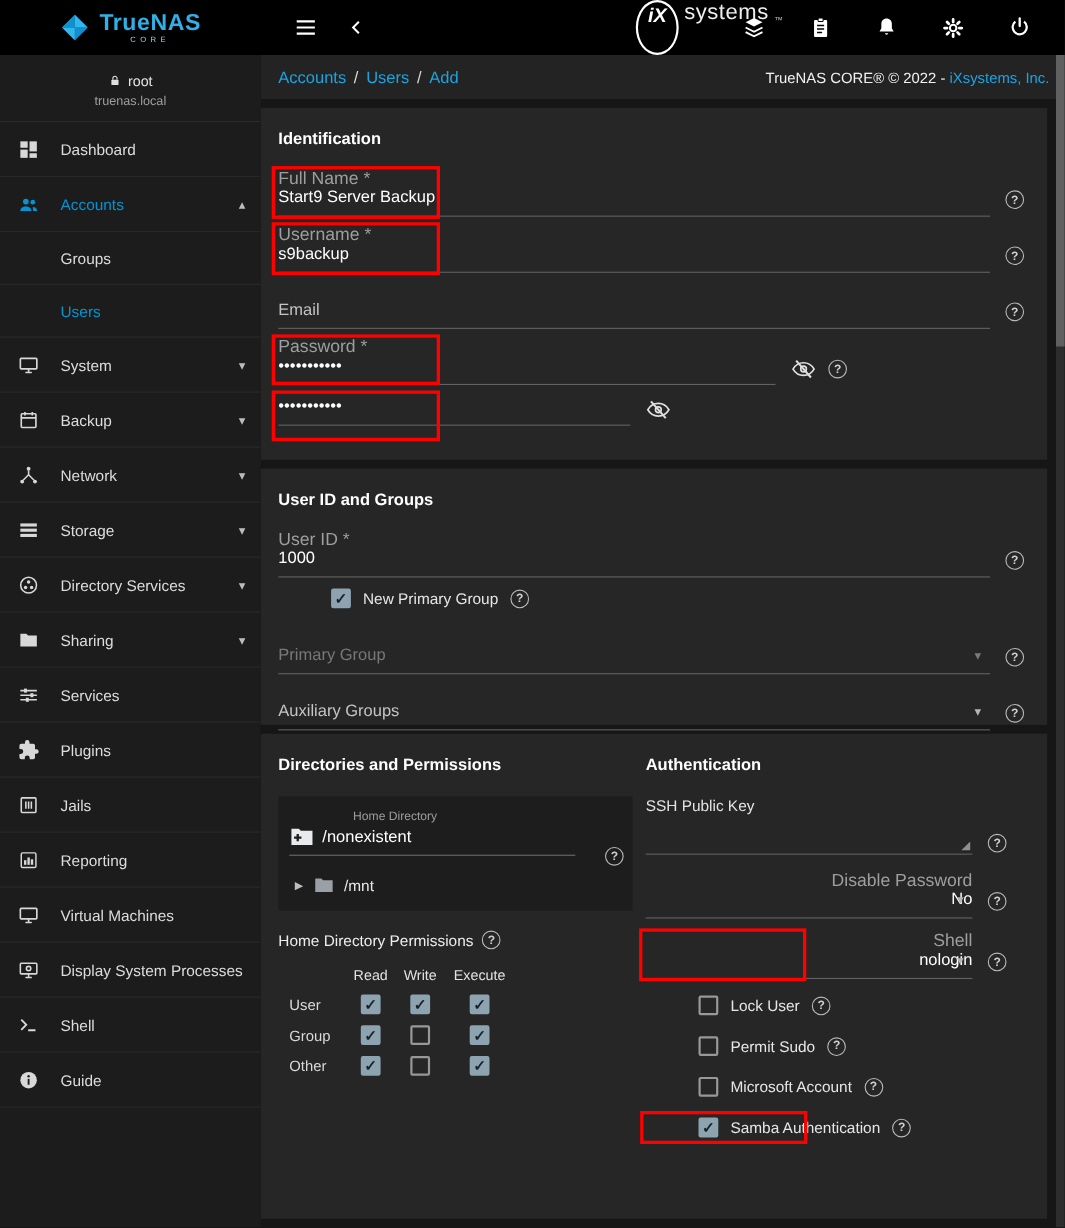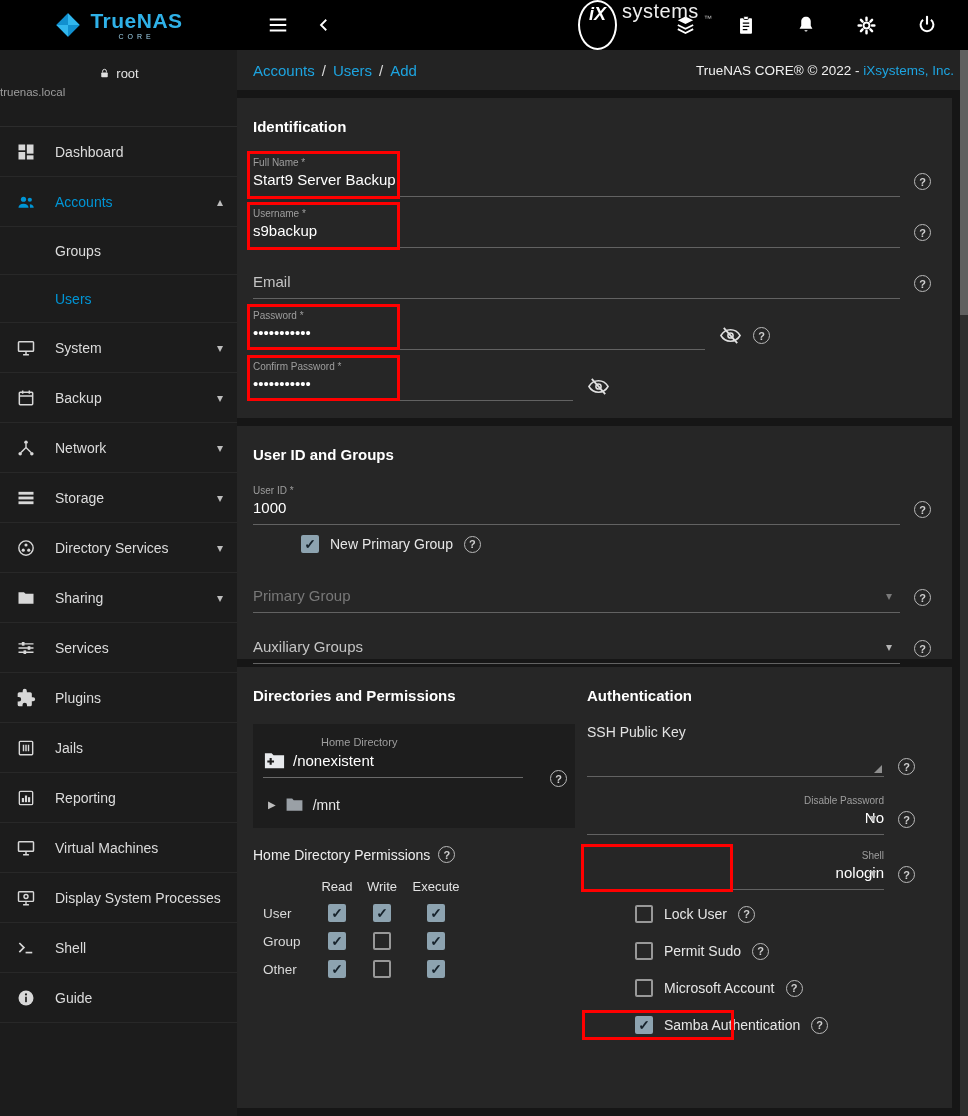--- a/index.html
+++ b/index.html
@@ -31,21 +31,21 @@
   }
   .ix-text { font-size:20px; color:#efefef; letter-spacing:.5px; }
   .ix-tm { font-size:8px; color:#bbb; align-self:flex-start; margin-top:14px; }
   .tb-icons { margin-left:auto; display:flex; align-items:center; gap:26px; padding-right:24px; }
 
   
   .sidebar {
     position:absolute; top:50px; left:0; width:237px; height:1066px;
     background:#1c1c1c; z-index:10;
   }
-  .side-user { text-align:left; padding:16px 0 28px; border-bottom:1px solid rgba(255,255,255,.07); }
+  .side-user { text-align:center; padding:16px 0 12px; border-bottom:1px solid rgba(255,255,255,.07); }
   .side-user-name { display:flex; align-items:center; justify-content:center; gap:5px; font-size:13px; color:#e3e3e3; }
   .side-user-host { font-size:11.5px; color:#9e9e9e; margin-top:5px; }
   .nav { list-style:none; }
   .nav-item {
     height:50px; display:flex; align-items:center; padding:0 14px 0 16px;
     border-bottom:1px solid rgba(255,255,255,.055); cursor:pointer;
   }
   .nav-icon { width:22px; margin-right:17px; display:flex; }
   .nav-label { font-size:14px; color:#dcdcdc; flex:1; white-space:nowrap; }
   .nav-item.active .nav-label { color:#0095d5; }
@@ -62,21 +62,21 @@
   .crumb-sep { color:#d9d9d9; margin:0 7px; }
   .copyright { margin-left:auto; font-size:13.5px; color:#f1f1f1; }
   .copyright a { color:#1da4e0; text-decoration:none; cursor:pointer; }
 
   .card { width:715px; background:#262626; margin-top:8px; padding:16px 16px 18px; position:relative; }
   .sec-title { font-size:15px; font-weight:bold; color:#fff; margin:4px 0 20px; }
 
   
   .field { position:relative; margin-bottom:9px; }
   .field-main { border-bottom:1px solid #626262; padding:1px 0 6px; margin-right:36px; }
-  .f-label { font-size:10px; color:#9e9e9e; min-height:14px; line-height:14px; }
+  .f-label { font-size:16px; color:#9e9e9e; min-height:14px; line-height:14px; }
   .f-value { font-size:15px; color:#fff; min-height:20px; line-height:20px; }
   .f-value.placeholder { color:#c4c4c4; }
   .f-value.disabled { color:#787878; }
   .help {
     width:17px; height:17px; border:1.5px solid #b9b9b9; border-radius:50%;
     color:#cfcfcf; font-size:11px; font-weight:bold;
     display:inline-flex; align-items:center; justify-content:center; cursor:pointer;
     flex:none;
   }
   .help::after { content:"?"; }
@@ -461,21 +461,20 @@
               <line x1="5" y1="4" x2="19" y2="20" stroke="#e0e0e0" stroke-width="1.9"></line>
             </svg>
         </span>
         <span class="help"></span>
       </div>
       <div class="redbox" style="left:-6px;top:-4px;width:153px;height:46px"></div>
     </div>
 
     <div class="field narrow">
       <div class="field-main" style="width:320px">
-        <div class="f-label">Confirm Password *</div>
         <div class="f-value">•••••••••••</div>
       </div>
       <div class="pw-icons" style="left:334px">
         <span>
           <svg width="23" height="23" viewBox="0 0 24 24">
               <path d="M12 6c-5 0-8.6 3.6-10 6 1.4 2.4 5 6 10 6s8.6-3.6 10-6c-1.4-2.4-5-6-10-6z" fill="none" stroke="#e0e0e0" stroke-width="1.6"></path>
               <circle cx="12" cy="12" r="2.7" fill="none" stroke="#e0e0e0" stroke-width="1.6"></circle>
               <line x1="5" y1="4" x2="19" y2="20" stroke="#e0e0e0" stroke-width="1.9"></line>
             </svg>
         </span>

